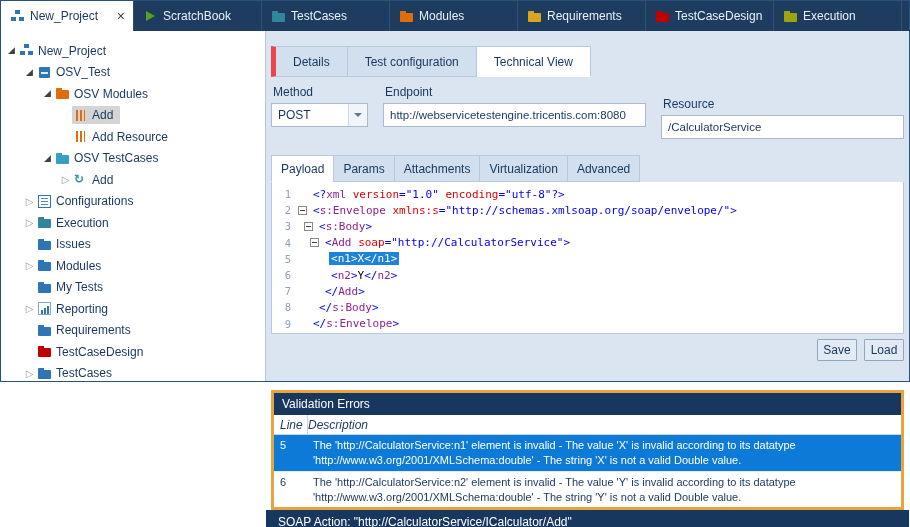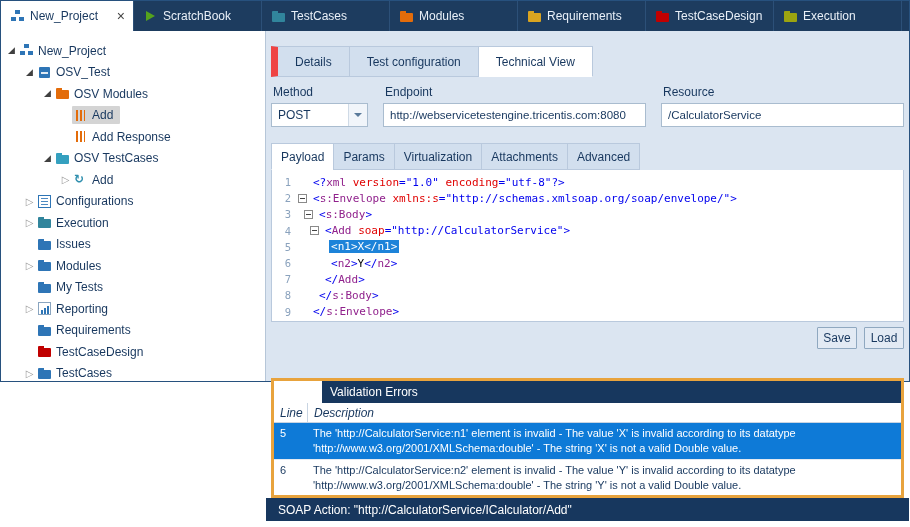--- a/index.html
+++ b/index.html
@@ -49,28 +49,28 @@
   .texp.collapsed { color:#9a9a9a; font-size:10px; }
   .tlabelwrap { display:flex; align-items:center; gap:5px; padding:2px 7px 2px 2px; border-radius:1px; }
   .trow.selected .tlabelwrap { background:#d4d4d4; }
   .tlabel { white-space:nowrap; }
 
   
   .main { flex:1; min-width:0; background:#dbe5f1; display:flex; flex-direction:column; padding:15px 5px 0 5px; }
 
   .viewtabs { display:flex; flex:0 0 31px; }
   .vtab { padding:0 17px; display:flex; align-items:center; background:#d2dfee; border:1px solid #b9c9dd; border-left:none; cursor:default; }
-  .vtab:first-child { border-left:7px solid #ef4444; }
+  .vtab:first-child { border-left:5px solid #ef4444; }
   .vtab.active { background:#fff; border-bottom-color:#fff; }
 
   .formrow { display:flex; gap:15px; margin-top:8px; flex:0 0 auto; }
   .fcol { display:flex; flex-direction:column; }
   .fcol.method { width:97px; flex:0 0 97px; }
   .fcol.endpoint { width:263px; flex:0 0 263px; }
-  .fcol.resource { flex:1; min-width:0; }
+  .fcol.resource { flex:1; min-width:0;margin-top:12px; }
   .flabel { margin:0 0 4px 2px; }
   .select { height:24px; background:#fff; border:1px solid #a9bccf; display:flex; align-items:center; justify-content:space-between; padding-left:6px; }
   .chevbox { width:19px; height:100%; border-left:1px solid #cfdae6; background:#f1f5fa; display:flex; align-items:center; justify-content:center; }
   .chevbox::before { content:""; border-top:4px solid #5a7a9a; border-left:4px solid transparent; border-right:4px solid transparent; }
   input.input { height:24px; width:100%; background:#fff; border:1px solid #a9bccf; padding:0 6px; font:11.5px "Liberation Sans",sans-serif; color:#17375e; }
 
   .ptabs { display:flex; margin-top:16px; flex:0 0 27px; }
   .ptab { padding:0 9px; display:flex; align-items:center; background:#d2dfee; border:1px solid #b9c9dd; border-right:none; cursor:default; }
   .ptab:last-child { border-right:1px solid #b9c9dd; }
   .ptab.active { background:#fff; border-bottom-color:#fff; }
@@ -83,24 +83,24 @@
   .foldbox { width:9px; height:9px; border:1px solid #8a8a8a; background:#fff linear-gradient(#444,#444) center/5px 1px no-repeat; }
   .codetext { white-space:pre; padding:0 2px; }
   .sx-d { color:#0000ee; } .sx-e { color:#90218c; } .sx-a { color:#e00000; } .sx-v { color:#0000ee; } .sx-t { color:#000; }
   .eline.selected .codetext { background:#1d83d9; }
   .eline.selected .codetext span { color:#fff; }
 
   .btnrow { display:flex; justify-content:flex-end; gap:7px; margin-top:5px; flex:0 0 22px; }
   .btn { width:40px; height:22px; background:#e2eaf4; border:1px solid #8fa8c0; color:#17375e; font:12px "Liberation Sans",sans-serif; border-radius:1px; }
 
   .vpanel { margin-top:29px; border:3px solid #e8a33d; background:#fff; flex:0 0 auto; }
-  .vheader { background:#17375e; color:#fff; height:22px; display:flex; align-items:center; padding:0 8px;margin-left:48px; }
+  .vheader { background:#17375e; color:#fff; height:22px; display:flex; align-items:center; padding:0 8px; }
   .vcols { display:flex; height:20px; align-items:stretch; border-bottom:1px solid #c8d4e2; color:#17375e;font-style:italic; }
   .vcol-line { width:33px; flex:0 0 33px; padding-left:6px; display:flex; align-items:center; }
-  .vcol-desc { flex:1; padding-left:6px; border-left:1px solid #c8d4e2; display:flex; align-items:center; }
+  .vcol-desc { flex:1; border-left:1px solid #c8d4e2; display:flex; align-items:center; }
   .vrow { display:flex; font-size:11px; line-height:1.35; }
   .vrow .vline { width:33px; flex:0 0 33px; padding:3px 0 3px 6px; }
   .vrow .vdesc { flex:1; padding:3px 8px 3px 6px; }
   .vrow.selected { background:#0e7ad7; color:#fff; }
   .vrow:not(.selected) { color:#17375e; border-top:1px solid #e4eaf1; }
 
   .statusbar { margin:2px -5px 0 -5px; flex:0 0 23px; background:#17375e; color:#fff; display:flex; align-items:center;
                padding:0 12px; margin-top:auto; white-space:nowrap; }
 </style>
 </head>
@@ -169,21 +169,21 @@
             <span class="texp none" style="margin-left: 58px;"></span>
             <span class="tlabelwrap">
               <span class="ic ic-module" style="--c: #e36c0a;"></span>
               <span class="tlabel">Add</span>
             </span>
           </div>
           <div class="trow">
             <span class="texp none" style="margin-left: 58px;"></span>
             <span class="tlabelwrap">
               <span class="ic ic-module" style="--c: #e36c0a;"></span>
-              <span class="tlabel">Add Response</span>
+              <span class="tlabel">Add Resource</span>
             </span>
           </div>
           <div class="trow">
             <span class="texp expanded" style="margin-left: 40px;">◢</span>
             <span class="tlabelwrap">
               <span class="ic ic-folder" style="--c: #35a0bf;"></span>
               <span class="tlabel">OSV TestCases</span>
             </span>
           </div>
           <div class="trow">
@@ -288,22 +288,22 @@
         </div>
         <div class="fcol resource">
           <div class="flabel">Resource</div>
           <input class="input" value="/CalculatorService" style="">
         </div>
       </div>
 
       <div class="ptabs">
           <div class="ptab active">Payload</div>
           <div class="ptab">Params</div>
+          <div class="ptab">Attachments</div>
           <div class="ptab">Virtualization</div>
-          <div class="ptab">Attachments</div>
           <div class="ptab">Advanced</div>
         </div>
 
       <div class="editor">
         <div>
             <div class="eline">
               <span class="lnum">1</span>
               <span class="foldcol" style="margin-left: 0px;"></span>
               <span class="codetext"><span class="sx-d">&lt;?</span><span class="sx-e">xml</span><span class="sx-t"> </span><span class="sx-a">version</span><span class="sx-d">=</span><span class="sx-v">"1.0"</span><span class="sx-t"> </span><span class="sx-a">encoding</span><span class="sx-d">=</span><span class="sx-v">"utf-8"</span><span class="sx-d">?&gt;</span></span>
             </div>

